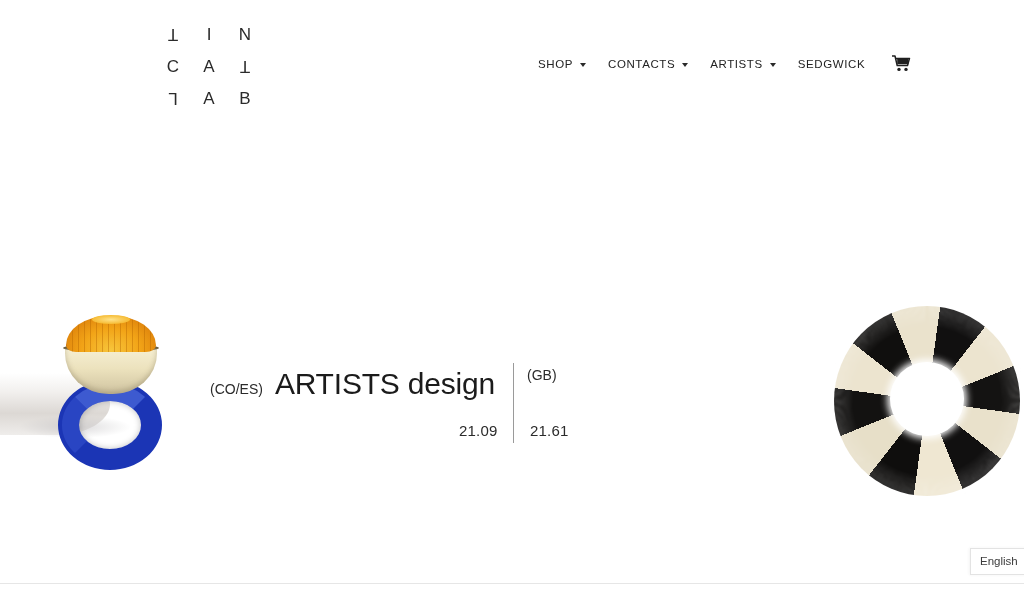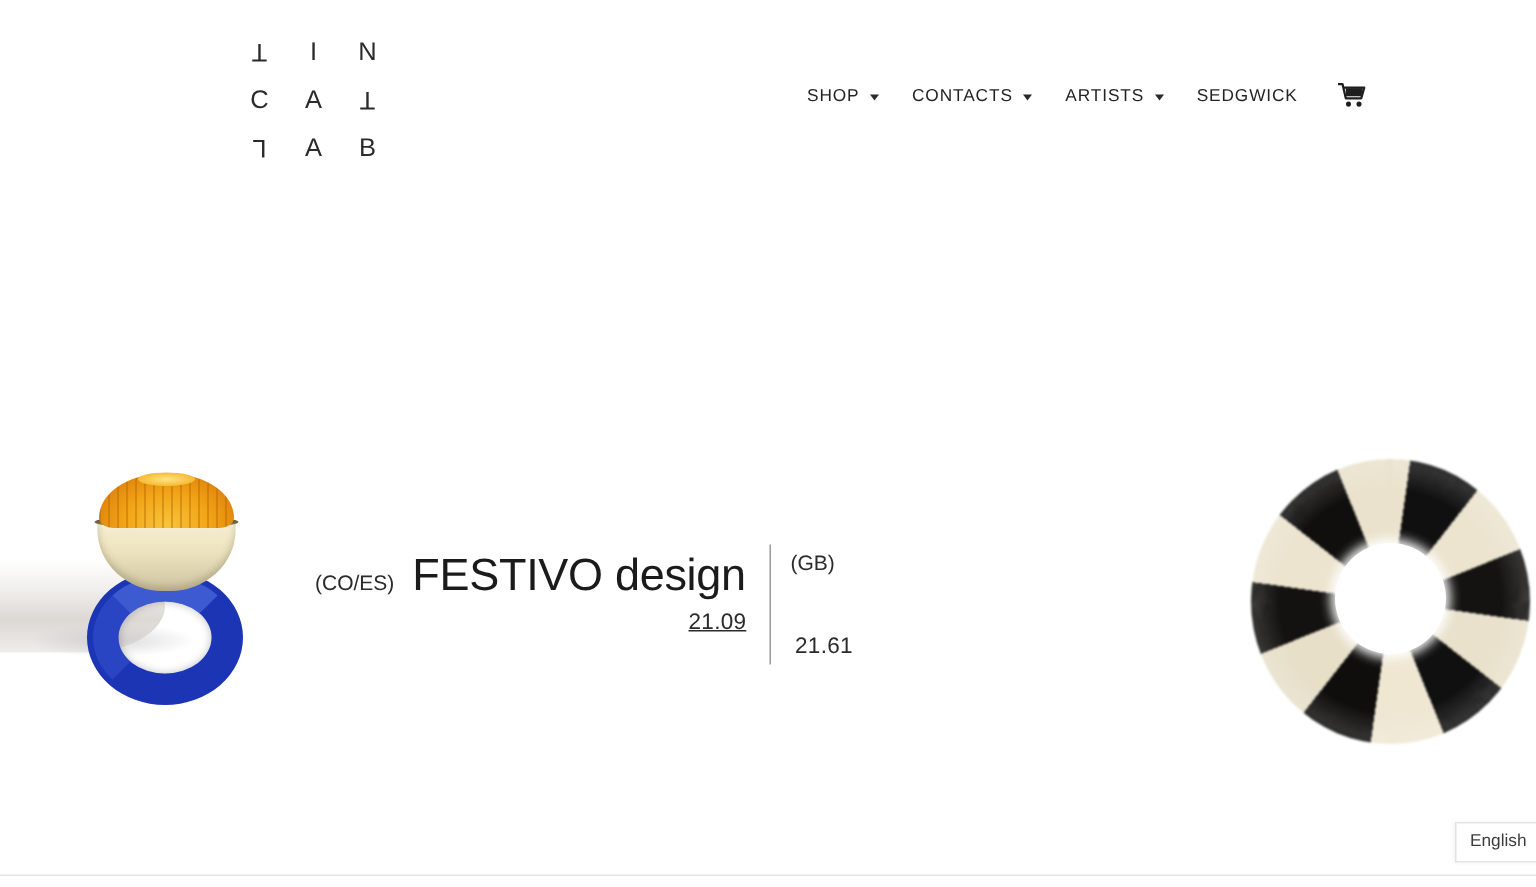--- a/index.html
+++ b/index.html
@@ -296,22 +296,21 @@
     margin-left: 0;
   }
   .date {
     position: absolute;
     font-size: 15px;
     color: #2b2b2b;
     letter-spacing: 0.2px;
   }
   .date.left {
     left: 459px;
-    top: 276px;
-    text-decoration: underline;
+    top: 292px;
   }
   .date.right {
     left: 530px;
     top: 292px;
   }
 
   
   .bottom-rule {
     position: absolute;
     left: 0;
@@ -410,21 +409,21 @@
     <div class="wreath"></div>
     <div class="wreath-fuzz"></div>
     <div class="wreath-edge"></div>
     <div class="wreath-hole"></div>
   </div>
 
   <div class="hero-text">
 
     <div class="headline-row left">
       <span class="country">(CO/ES)</span>
-      <span class="event-name">FESTIVO design</span>
+      <span class="event-name">ARTISTS design</span>
     </div>
 
     <div class="divider"></div>
 
     <div class="headline-row right">
       <span class="country">(GB)</span>
     </div>
 
     <div class="date left">21.09</div>
     <div class="date right">21.61</div>

